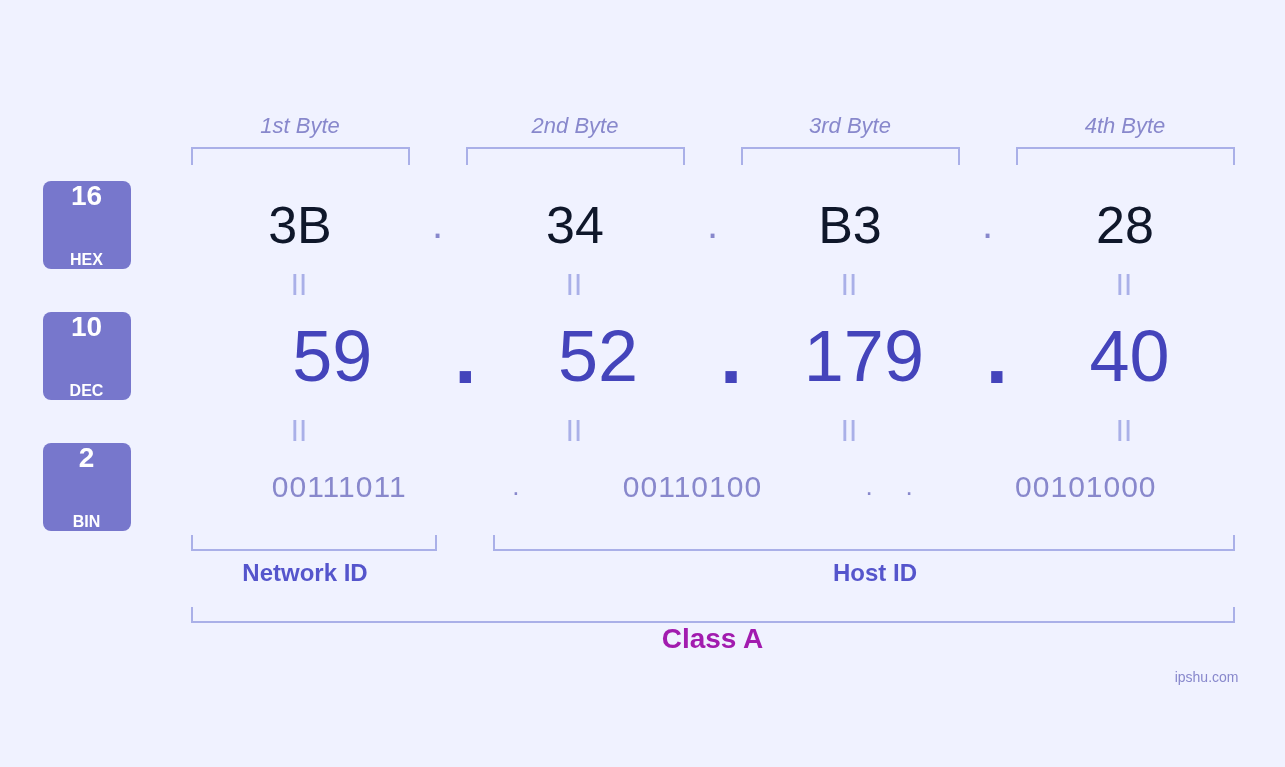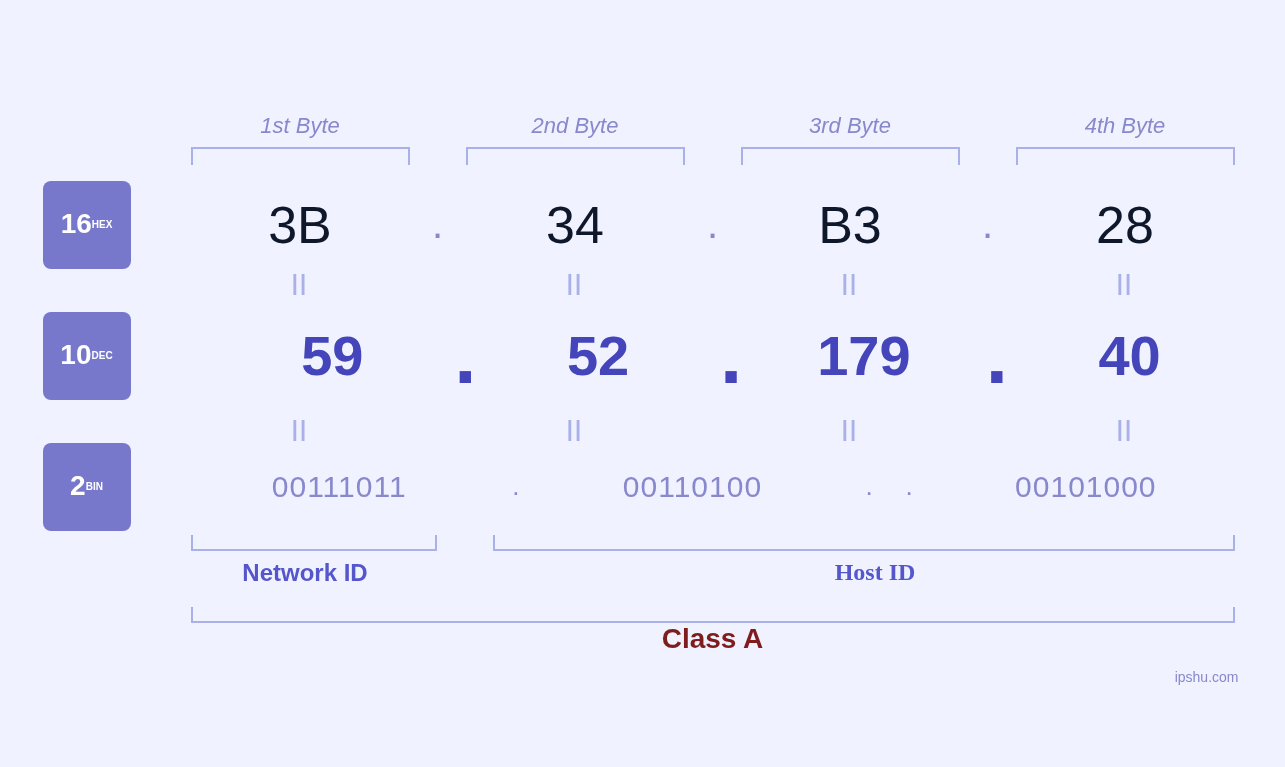--- a/index.html
+++ b/index.html
@@ -51,35 +51,35 @@
       margin: 0 8px;
     }
 
     
     .base-badge {
       width: 88px;
       height: 88px;
       background: #7777cc;
       border-radius: 8px;
       display: flex;
-      flex-direction: row;
-      align-items: center;
-      justify-content: center;
+      flex-direction: column;
+      align-items: center;
+      justify-content: space-between;
       color: white;
       flex-shrink: 0;
     }
 
     .base-badge .base-number {
       font-size: 28px;
       font-weight: bold;
       line-height: 1.1;
     }
 
     .base-badge .base-label {
-      font-size: 10px;
+      font-size: 16px;
       font-weight: bold;
     }
 
     
     .data-row {
       display: flex;
       align-items: center;
       margin-bottom: 0;
     }
 
@@ -95,22 +95,22 @@
       text-align: center;
     }
 
     .hex-value {
       color: #0f172a;
       font-size: 52px;
     }
 
     .dec-value {
       color: #4444bb;
-      font-size: 56px;
-      font-weight: bold;
+      font-size: 72px;
+      font-weight: normal;
     }
 
     .bin-value {
       color: #8888cc;
       font-size: 30px;
       letter-spacing: 1px;
     }
 
     .dot {
       width: 40px;
@@ -172,34 +172,33 @@
     .network-label {
       color: #5555cc;
       font-size: 24px;
       font-weight: bold;
     }
 
     .host-label {
       color: #5555cc;
       font-size: 24px;
       font-weight: bold;
-      font-family: Liberation Serif, serif;
     }
 
     .class-bracket-line {
       border-bottom: 2px solid #aab0e8;
       border-left: 2px solid #aab0e8;
       border-right: 2px solid #aab0e8;
       height: 16px;
       margin: 0 8px;
     }
 
     .class-label {
       text-align: center;
-      color: #7f1d1d;
+      color: #a21caf;
       font-size: 28px;
       font-weight: bold;
       margin-top: 0;
     }
 
     .watermark {
       position: absolute;
       bottom: -30px;
       right: 4px;
       color: #8888cc;

